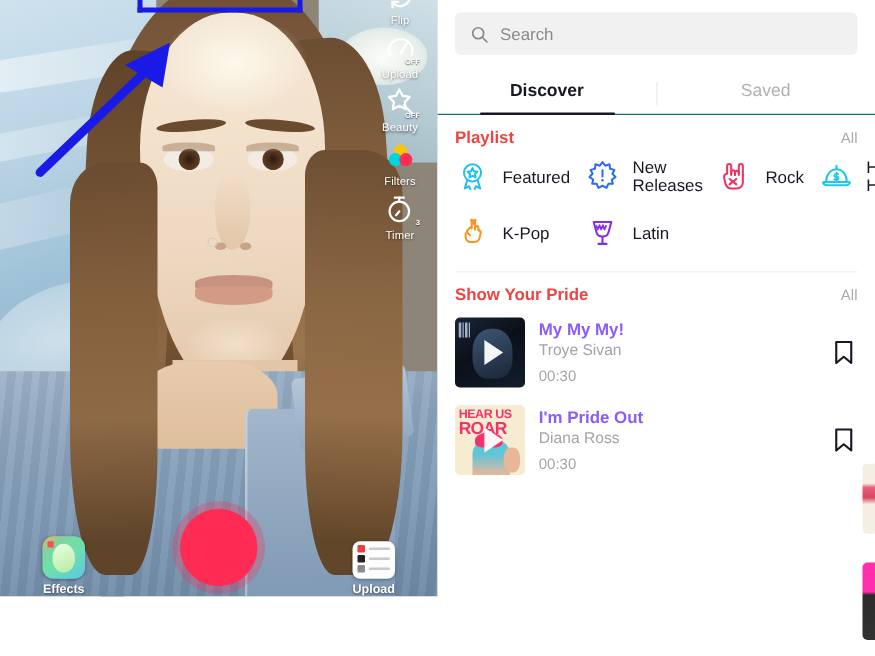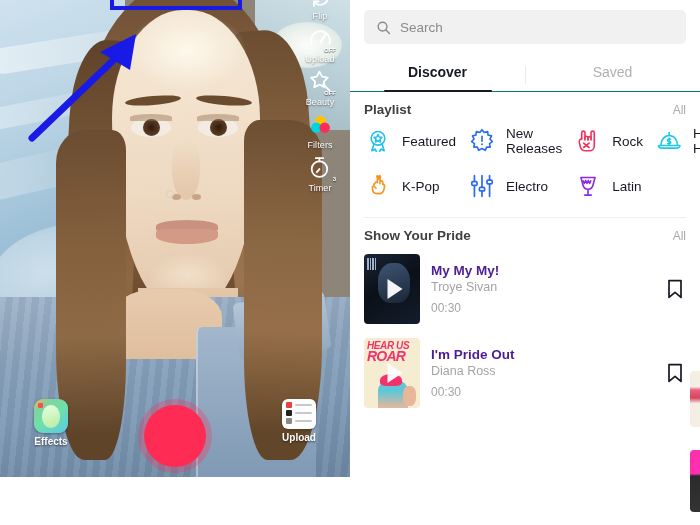--- a/index.html
+++ b/index.html
@@ -187,21 +187,21 @@
   .tool.first { margin-top:-24px; }
   .off-badge {
     position:absolute; right:-1px; bottom:0px;
     font-size:6px; font-weight:bold; color:#fff;
     text-shadow:0 1px 1px rgba(0,0,0,.6);
   }
 
   
   .cam-bottom {
     position:absolute; left:0; right:0; bottom:0; height:78px;
-    display:flex; align-items:flex-start; justify-content:space-between;
+    display:flex; align-items:flex-end; justify-content:space-between;
     padding:0 34px;
   }
   .bb-item { display:flex; flex-direction:column; align-items:center; gap:3px; }
   .bb-lbl { font-size:10px; color:#fff; font-weight:bold; text-shadow:0 1px 2px rgba(0,0,0,.6); }
   .effects-ico {
     width:34px; height:34px; border-radius:9px;
     background:linear-gradient(145deg,#ffb04a 0%,#7fd4a0 22%,#6fe0a8 50%,#58c9ea 100%);
     display:flex; align-items:center; justify-content:center; position:relative;
     box-shadow:0 1px 3px rgba(0,0,0,.35);
   }
@@ -247,37 +247,37 @@
   .tab.active::after {
     content:""; position:absolute; left:50%; transform:translateX(-50%);
     bottom:-1px; width:108px; height:2.5px; background:#161823; border-radius:2px;
   }
   .tab-div { position:absolute; left:50%; top:12px; width:1px; height:18px; background:#ebebeb; }
 
   .sec-head {
     display:flex; align-items:center; justify-content:space-between;
     padding:10px 14px 4px 14px;
   }
-  .sec-title { font-size:13.5px; font-weight:bold; color:#404040; }
+  .sec-title { font-size:13.5px; font-weight:bold; color:#ef4444; }
   .sec-all { font-size:12px; color:#a9a9ae; }
 
   .grid { padding:2px 8px 6px 8px; display:grid; grid-template-columns:1fr 1fr 1fr 1fr; row-gap:10px; }
   .gitem { display:flex; align-items:center; gap:10px; padding:3px 6px; }
   .gico { width:28px; height:28px; flex:0 0 28px; display:flex; align-items:center; justify-content:center; }
   .glbl { font-size:13.5px; color:#161823; }
 
   .divider { height:1px; background:#efefef; margin:8px 14px 0 14px; }
 
   .song {
     display:flex; align-items:center; gap:11px;
     padding:7px 14px 7px 14px;
   }
   .cover {
-    width:56px; height:70px; flex:0 0 56px; border-radius:4px;
-    position:relative; overflow:hidden;font-style:italic;
+    width:56px; height:56px; flex:0 0 56px; border-radius:4px;
+    position:relative; overflow:hidden;
   }
   .cover .play {
     position:absolute; left:50%; top:50%; transform:translate(-50%,-50%);
     width:0;height:0;border-left:15px solid rgba(255,255,255,.95);
     border-top:10px solid transparent;border-bottom:10px solid transparent;
     margin-left:3px;
   }
   .cover.c1 { background:linear-gradient(150deg,#1a2536 0%,#0b1018 45%,#131d2c 100%); }
   .cover.c1 .head {
     position:absolute; left:14px; top:9px; width:32px; height:40px;
@@ -301,21 +301,21 @@
   .cover.c2 .bandana {
     position:absolute; left:16px; bottom:22px; width:22px; height:12px;
     background:#f0336b; border-radius:50% 50% 30% 30%;
   }
   .cover.c2 .arm {
     position:absolute; right:4px; bottom:2px; width:13px; height:20px;
     background:#e8b79a; border-radius:40%;
   }
 
   .song-meta { flex:1; min-width:0; }
-  .song-title { font-size:13.5px; font-weight:bold; color:#4c1d95; margin-bottom:2px; }
+  .song-title { font-size:13.5px; font-weight:bold; color:#8b5cf6; margin-bottom:2px; }
   .song-artist { font-size:12.5px; color:#a4a4a8; margin-bottom:7px; }
   .song-dur { font-size:12px; color:#a4a4a8; }
   .bookmark { width:22px; flex:0 0 22px; display:flex; justify-content:center; }
 
   
   .peek { position:absolute; right:0; width:10px; border-radius:4px 0 0 4px; overflow:hidden; }
   .peek.p1 { top:371px; height:56px; background:linear-gradient(180deg,#f4eee4 0%,#f4eee4 28%,#e8607f 34%,#d9455f 48%,#f4eee4 58%,#f4eee4 100%); }
   .peek.p2 { top:450px; height:62px; background:linear-gradient(180deg,#ff2fb0 0%,#ff2fb0 38%,#2b2b2b 42%,#333 100%); }
 </style>
 </head>
@@ -550,33 +550,20 @@
           <path d="M12.6 2.4c.9-1 2.4-.5 2.4.8 0 1.3-1.4 2.6-2.4 3.4-1-.8-2.4-2.1-2.4-3.4 0-1.3 1.5-1.8 2.4-.8z" fill="#f79420" stroke="none"></path>
           <path d="M10.4 8.2 8.6 10c-.7.7-.7 1.8 0 2.5l1.6 1.6"></path>
           <path d="M14 7.6v-2a1.3 1.3 0 0 0-2.6 0V9"></path>
           <path d="M16.4 10V8.6a1.3 1.3 0 0 0-2.6 0V10"></path>
           <path d="M16.4 10.3c1.3.3 1.9 1.2 1.6 2.5l-.8 3.3A4 4 0 0 1 13.4 19h-2.6a3.9 3.9 0 0 1-3.9-3.9v-2.6"></path>
         </svg>
       </span>
       <span class="glbl">K-Pop</span>
     </div>
 
-    <div class="gitem">
-      <span class="gico">
-        <svg width="26" height="26" viewBox="0 0 24 24" fill="none" stroke="#2b6cf0" stroke-width="1.6" stroke-linecap="round">
-          <line x1="5" y1="2.5" x2="5" y2="21.5"></line>
-          <line x1="12" y1="2.5" x2="12" y2="21.5"></line>
-          <line x1="19" y1="2.5" x2="19" y2="21.5"></line>
-          <rect x="2.6" y="8" width="4.8" height="3.4" rx="1" fill="#fff"></rect>
-          <rect x="9.6" y="13.2" width="4.8" height="3.4" rx="1" fill="#fff"></rect>
-          <rect x="16.6" y="6.6" width="4.8" height="3.4" rx="1" fill="#fff"></rect>
-        </svg>
-      </span>
-      <span class="glbl">Electro</span>
-    </div>
 
     <div class="gitem">
       <span class="gico">
         <svg width="26" height="26" viewBox="0 0 24 24" fill="none" stroke="#8a2be2" stroke-width="1.5" stroke-linejoin="round">
           <path d="M5.5 4.2h13l-2 7.4a4.6 4.6 0 0 1-4.5 3.4 4.6 4.6 0 0 1-4.5-3.4z"></path>
           <path d="M7.3 6.6l1.2 3.2 1.3-3.2 1.2 3.2 1.3-3.2 1.2 3.2 1.3-3.2" stroke-width="1.3"></path>
           <line x1="12" y1="15" x2="12" y2="20.2"></line>
           <line x1="9" y1="20.4" x2="15" y2="20.4" stroke-linecap="round"></line>
         </svg>
       </span>

